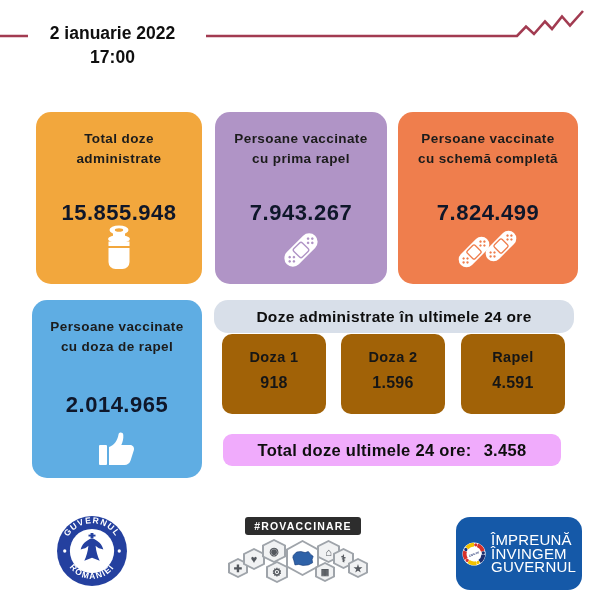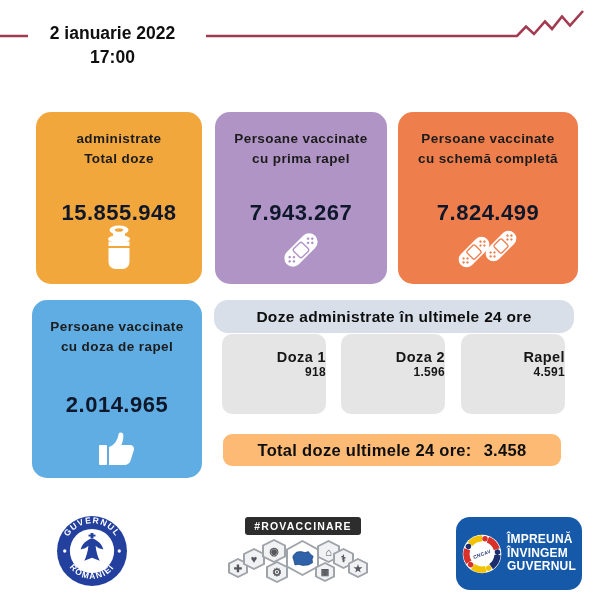--- a/index.html
+++ b/index.html
@@ -21,61 +21,61 @@
   #card-total   {left:36px; top:112px;width:166px;height:172px;background:#F2A73D;}
   #card-first   {left:215px;top:112px;width:172px;height:172px;background:#B094C6;}
   #card-full    {left:398px;top:112px;width:180px;height:172px;background:#EF7E4D;}
   #card-booster {left:32px; top:300px;width:170px;height:178px;background:#5FADE3;}
   #card-booster .card-value{top:92px;}
 
   
   .pill-header{position:absolute;left:214px;top:300px;width:360px;height:33px;background:#D8DFE9;
                border-radius:14px;display:flex;align-items:center;justify-content:center;
                font-weight:bold;font-size:15.5px;letter-spacing:.3px;color:#0e0e0e;}
-  .mini-card{position:absolute;top:334px;width:104px;height:80px;background:#e5e5e5;border-radius:10px;text-align:right;}
+  .mini-card{position:absolute;top:334px;width:104px;height:80px;background:#a16207;border-radius:10px;text-align:center;}
   .mini-card .mini-label{margin-top:15px;font-size:14.5px;font-weight:bold;letter-spacing:.4px;}
-  .mini-card .mini-value{font-size:12px;font-weight:bold;letter-spacing:.3px;}
+  .mini-card .mini-value{margin-top:9px;font-size:16px;font-weight:bold;letter-spacing:.3px;}
   #mini-doza1{left:222px;} #mini-doza2{left:341px;} #mini-rapel{left:461px;}
-  .total-pill{position:absolute;left:223px;top:434px;width:338px;height:32px;background:#fdba74;
+  .total-pill{position:absolute;left:223px;top:434px;width:338px;height:32px;background:#f0abfc;
               border-radius:9px;display:flex;align-items:center;justify-content:center;gap:12px;
               font-weight:bold;font-size:16.5px;letter-spacing:.3px;color:#0e0e0e;}
 
   
   .gov-logo{position:absolute;left:56px;top:515px;}
   .rov-wrap{position:absolute;left:228px;top:517px;width:150px;}
   .rov-label{width:fit-content;margin:0 auto;background:#2D2D2D;color:#fff;font-weight:bold;
              font-size:10.5px;letter-spacing:1.2px;padding:3px 9px;border-radius:3px;}
   .hex-cluster{position:relative;margin-top:3px;height:50px;}
   .hex{position:absolute;clip-path:polygon(50% 0,100% 25%,100% 75%,50% 100%,0 75%,0 25%);background:#9FA4AA;}
   .hex .hex-in{position:absolute;left:2px;top:2px;right:2px;bottom:2px;
                clip-path:polygon(50% 0,100% 25%,100% 75%,50% 100%,0 75%,0 25%);
                background:#F1F2F3;display:flex;align-items:center;justify-content:center;
                color:#54585e;font-weight:bold;}
   .hex-center .hex-in{background:#ffffff;}
   .cncav-badge{position:absolute;left:456px;top:517px;width:126px;height:73px;background:#1559A8;
                border-radius:14px;display:flex;align-items:center;padding:0 6px;box-sizing:border-box;gap:5px;}
-  .cncav-text{color:#fff;font-weight:bold;font-size:12px;line-height:13.5px;letter-spacing:.2px;}
+  .cncav-text{color:#fff;font-weight:normal;font-size:15px;line-height:13.5px;letter-spacing:.2px;}
 </style>
 </head>
 <body>
 
 <div class="canvas">
 
   <svg class="trend-svg" viewBox="0 0 600 60">
     <path d="M0 36 H28 M206 36 H517 L526 26.5 L534 34 L545 21.5 L552 29 L562 16.5 L570 25.5 L583 11" fill="none" stroke="#A23B51" stroke-width="2.6"></path>
   </svg>
   <div class="date-block">
     <div>2 ianuarie 2022</div>
     <div>17:00</div>
   </div>
 
   <div class="card" id="card-total">
     <div class="card-title">
+      <div>Total doze</div>
       <div>administrate</div>
-      <div>Total doze</div>
     </div>
     <div class="card-value">15.855.948</div>
     <div class="card-icon">
       <svg width="36" height="52" viewBox="0 0 36 52">
         <g fill="#ffffff">
           <ellipse cx="18" cy="6" rx="9.5" ry="4.5"></ellipse>
           <rect x="12" y="8" width="12" height="5"></rect>
           <ellipse cx="18" cy="15" rx="11" ry="4"></ellipse>
           <rect x="7.5" y="17.5" width="21" height="4.5"></rect>
           <path d="M7.5 24 h21 v14 a7 7 0 0 1 -7 7 h-7 a7 7 0 0 1 -7 -7 z"></path>

